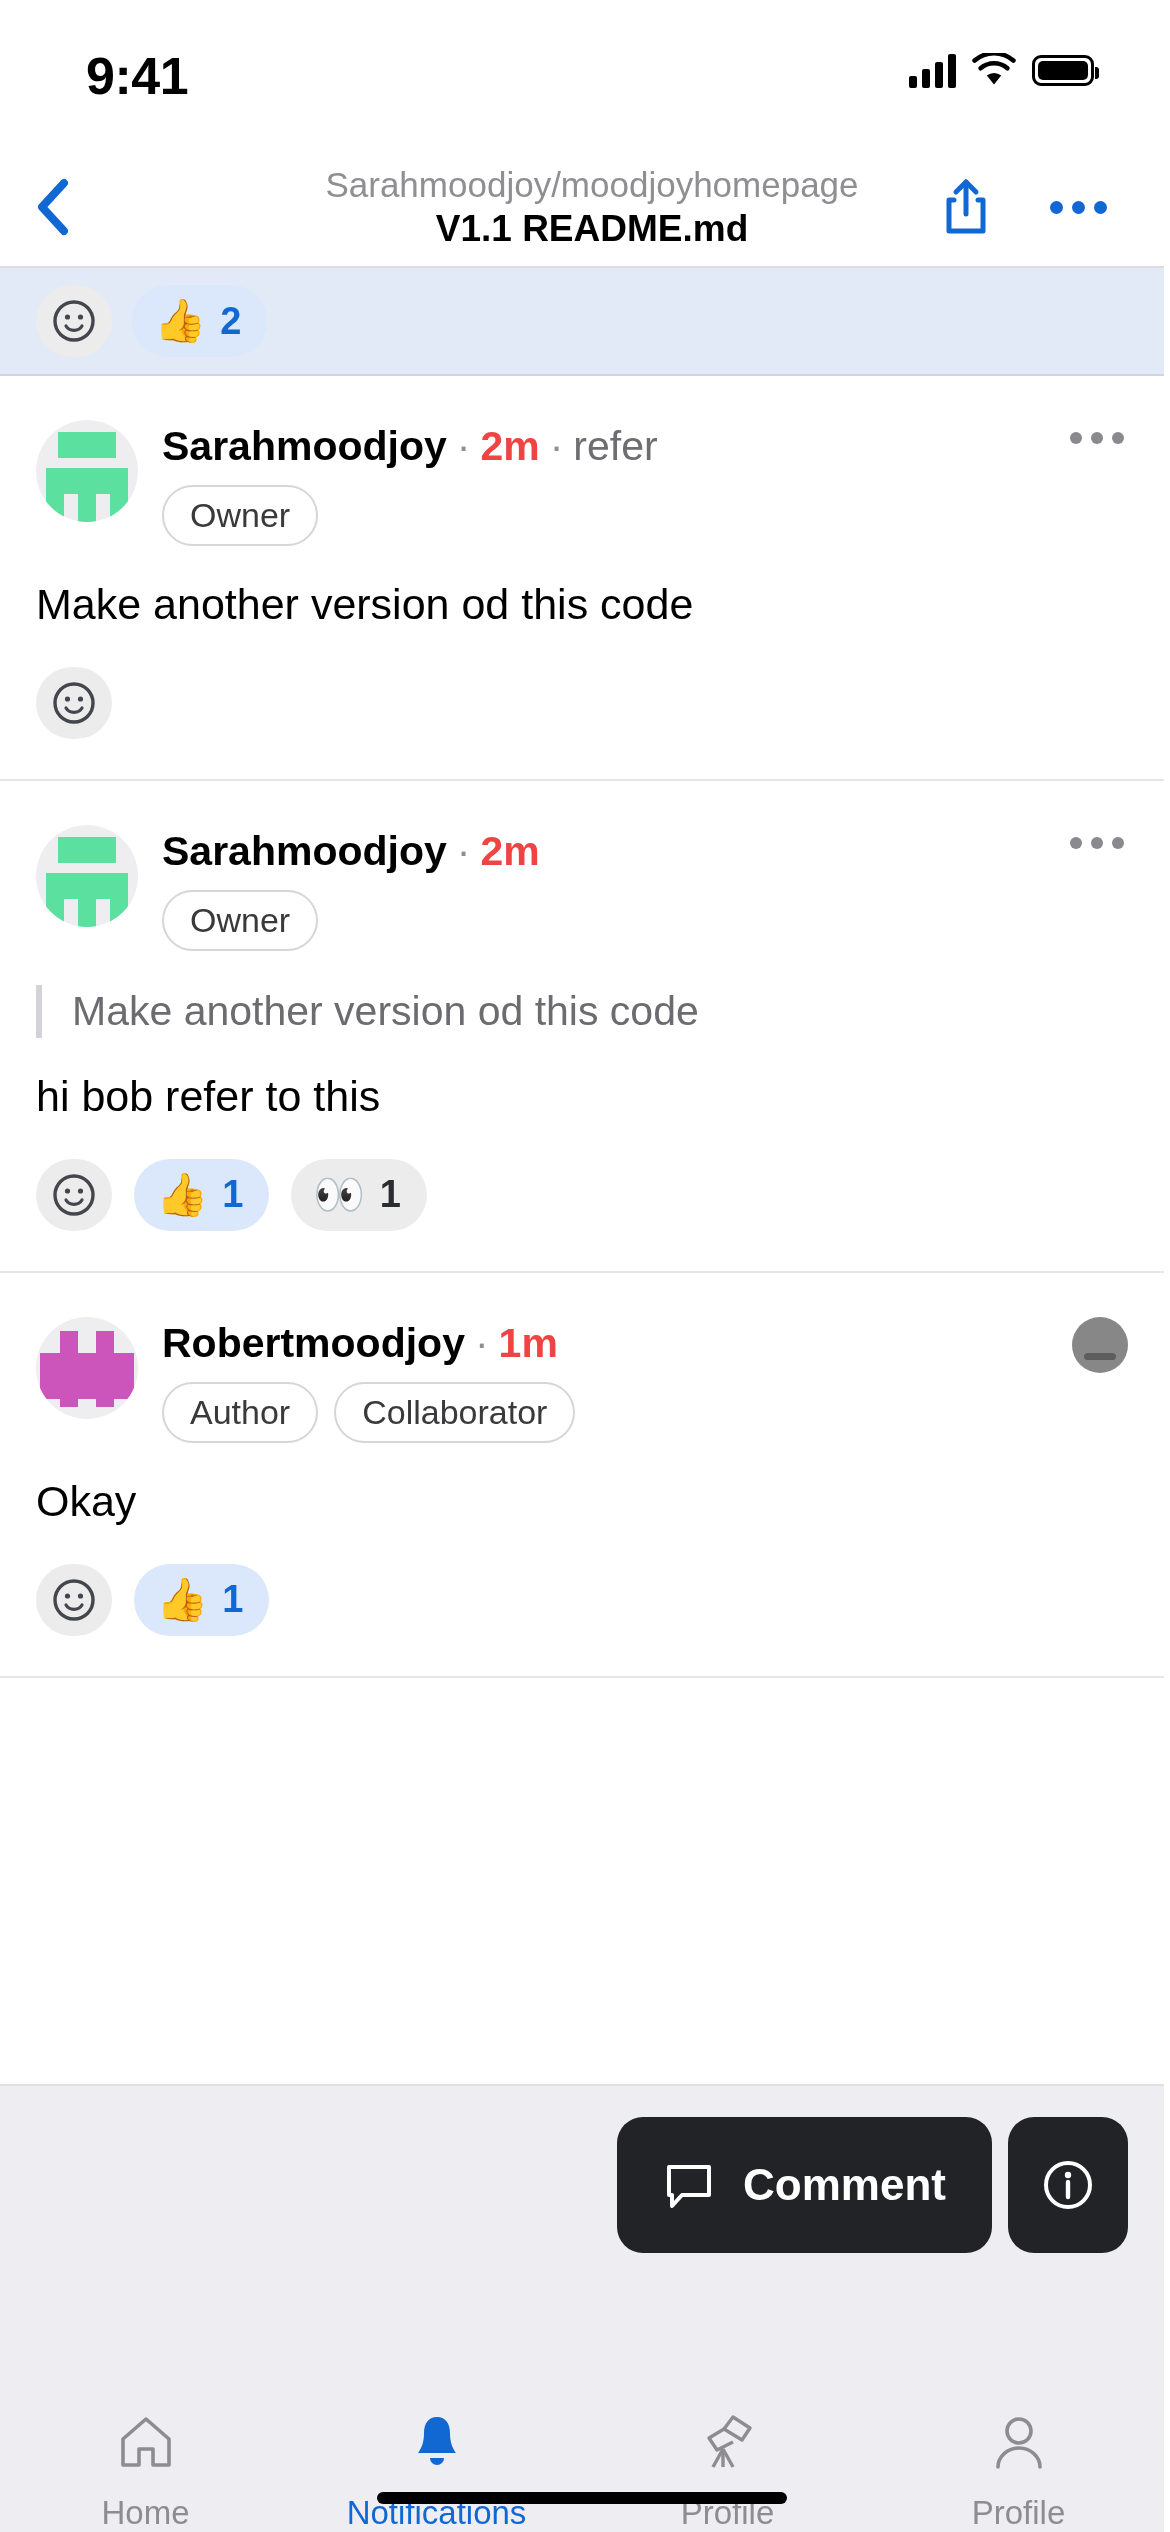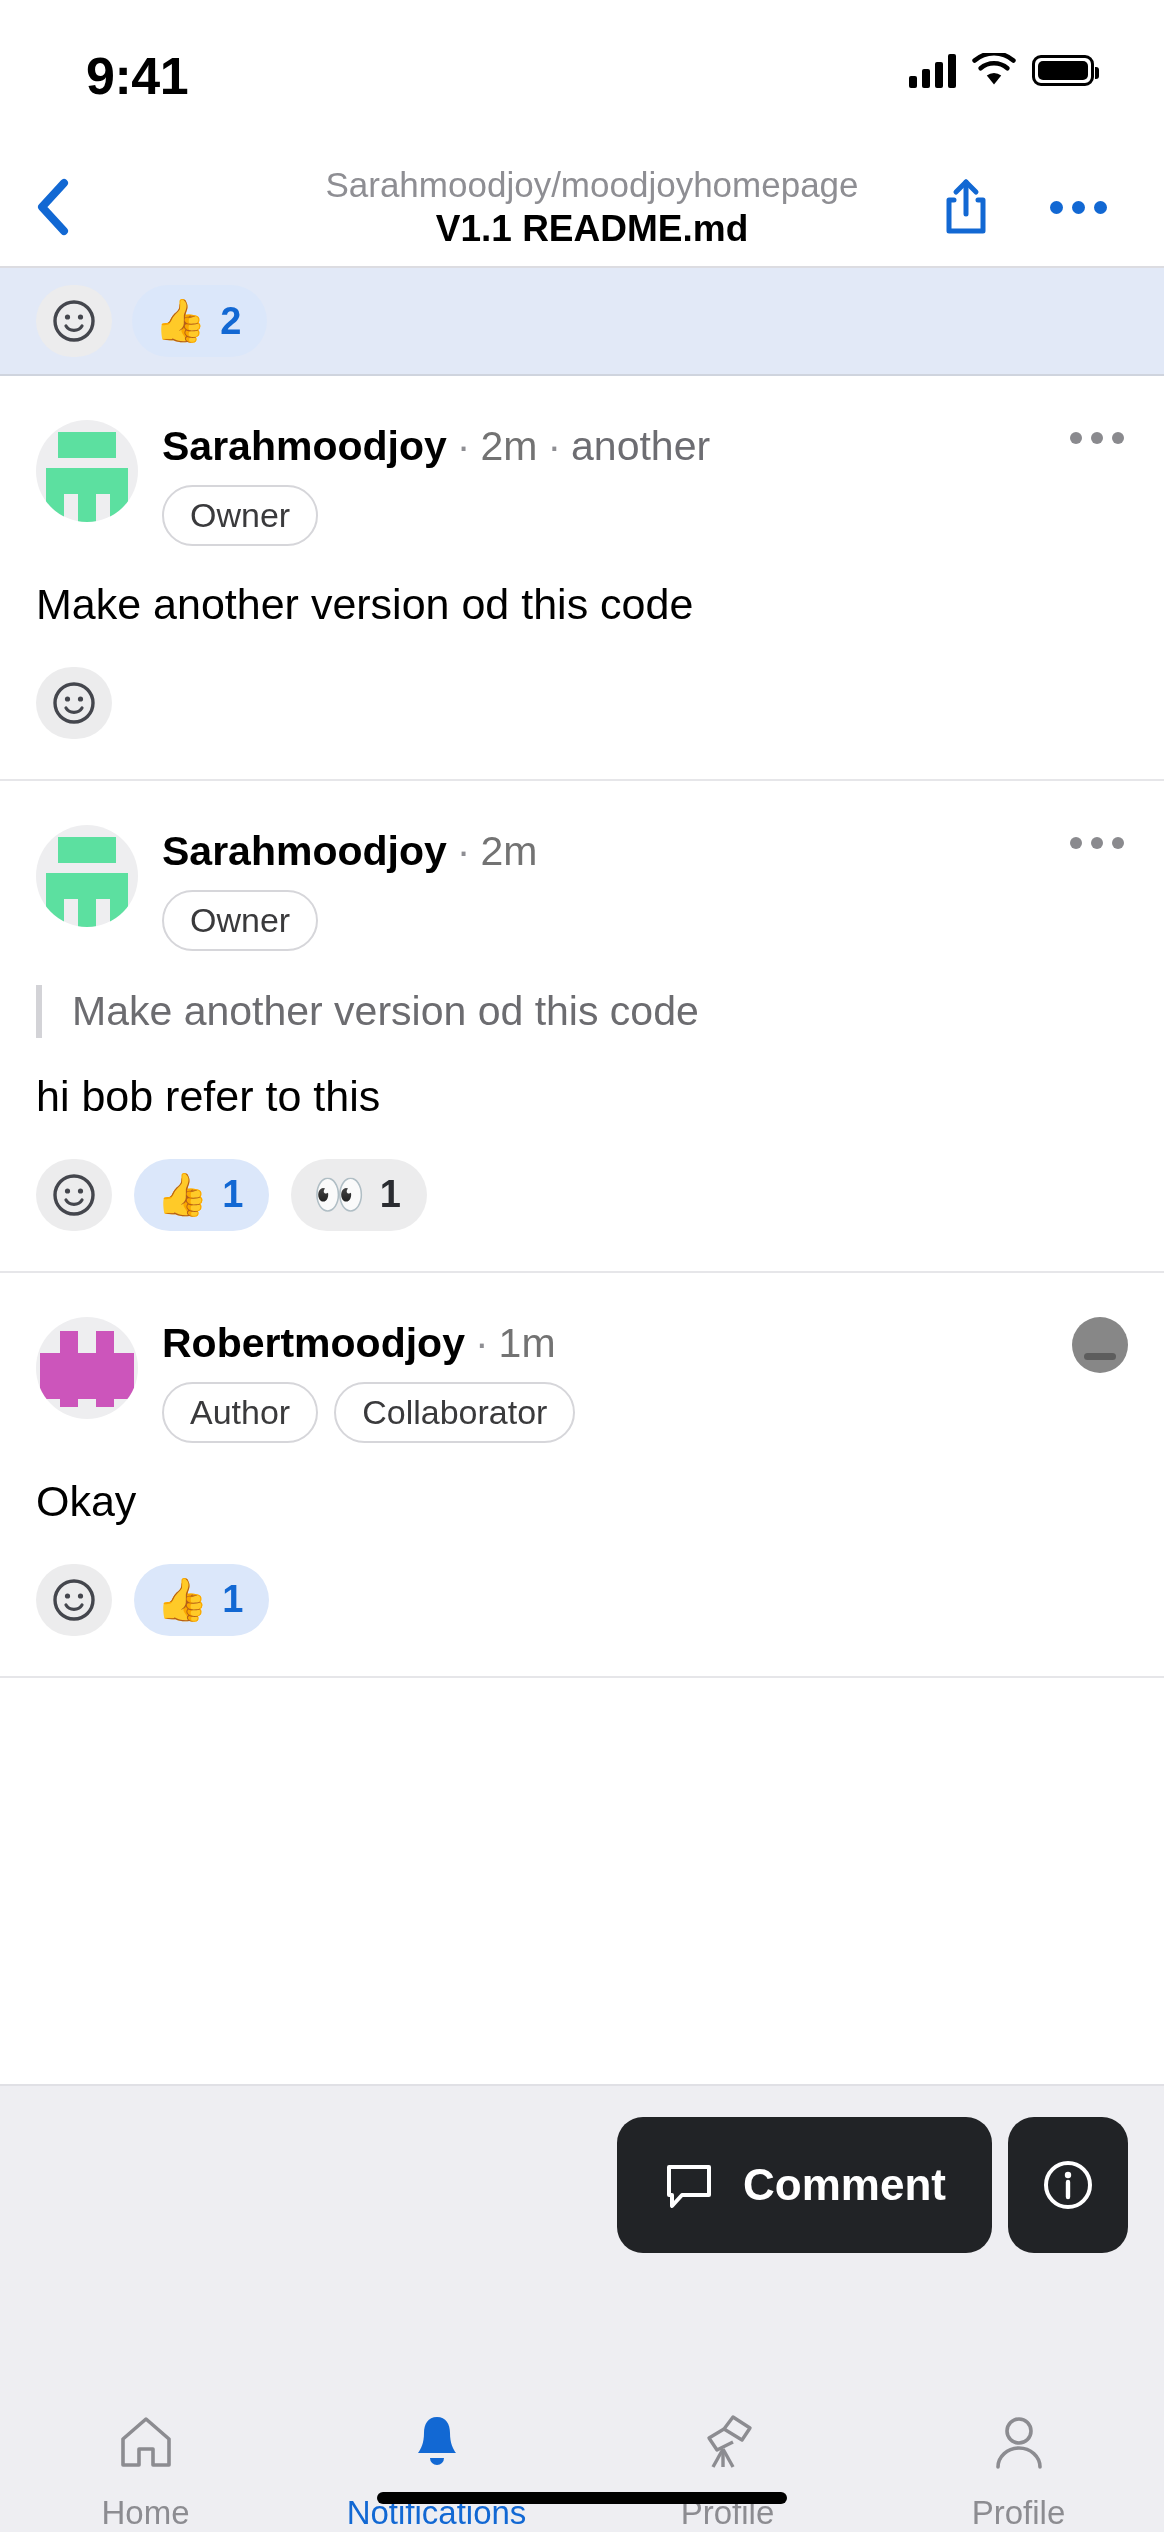--- a/index.html
+++ b/index.html
@@ -68,21 +68,21 @@
   
   .content{ flex:1 1 auto; background:#fff; overflow:hidden; }
 
   .comment{ padding:44px 36px 40px 36px; border-bottom:2px solid #e6e6e9; position:relative;}
   .c-head{ display:flex; align-items:flex-start; gap:24px; }
   .avatar{ width:102px;height:102px;border-radius:50%; flex:0 0 102px; background:#eeeef0; overflow:hidden; position:relative;}
   .c-meta{ flex:1 1 auto; padding-top:4px;}
   .c-line1{ font-size:41px; line-height:1.1; display:flex; align-items:baseline; flex-wrap:wrap; gap:0;}
   .c-user{ font-weight:700; color:#000;text-align:center; }
   .c-sep{ color:#8e8e93; padding:0 10px; }
-  .c-time{ color:#737373; font-weight:400; }
+  .c-time{ color:#ef4444; font-weight:700; }
   .c-edited{ color:#6d6d72; font-weight:400; }
   .badges{ display:flex; gap:16px; margin-top:16px;}
   .badge{ border:2px solid #d6d6da; border-radius:40px; padding:9px 26px; font-size:34px; color:#3a3a3c; background:#fff;}
   .c-dots{ position:absolute; right:40px; top:56px; display:flex; gap:9px; align-items:center;}
   .c-dots b{ width:12px;height:12px;border-radius:50%;background:#8a8a8e;display:block;}
   .c-avatar-right{ position:absolute; right:36px; top:44px; width:56px;height:56px;border-radius:50%;background:#878787; }
   .c-avatar-right::after{content:"";position:absolute;left:12px;bottom:13px;width:32px;height:7px;background:#5d5d5d;border-radius:4px;}
 
   .quote{ margin:34px 0 0 0; padding-left:30px; border-left:6px solid #d3d3d7; }
   .quote-text{ font-size:41px; color:#6c6c70; line-height:1.3;}
@@ -205,21 +205,21 @@
             <i style="left:74px;top:74px;width:18px;height:28px;background:#5ce0a0"></i>
             <i style="left:42px;top:74px;width:18px;height:30px;background:#5ce0a0"></i>
           </span>
         </div>
         <div class="c-meta">
           <div class="c-line1">
             <span class="c-user">Sarahmoodjoy</span>
             <span class="c-sep">·</span>
             <span class="c-time">2m</span>
             <span class="c-sep">·</span>
-            <span class="c-edited">another</span>
+            <span class="c-edited">refer</span>
           </div>
           <div class="badges">
             <span class="badge">Owner</span>
           </div>
         </div>
       </div>
       <div class="c-body">Make another version od this code</div>
       <div class="c-react">
         <div class="chip addr">
           <svg width="46" height="46" viewBox="0 0 46 46">

